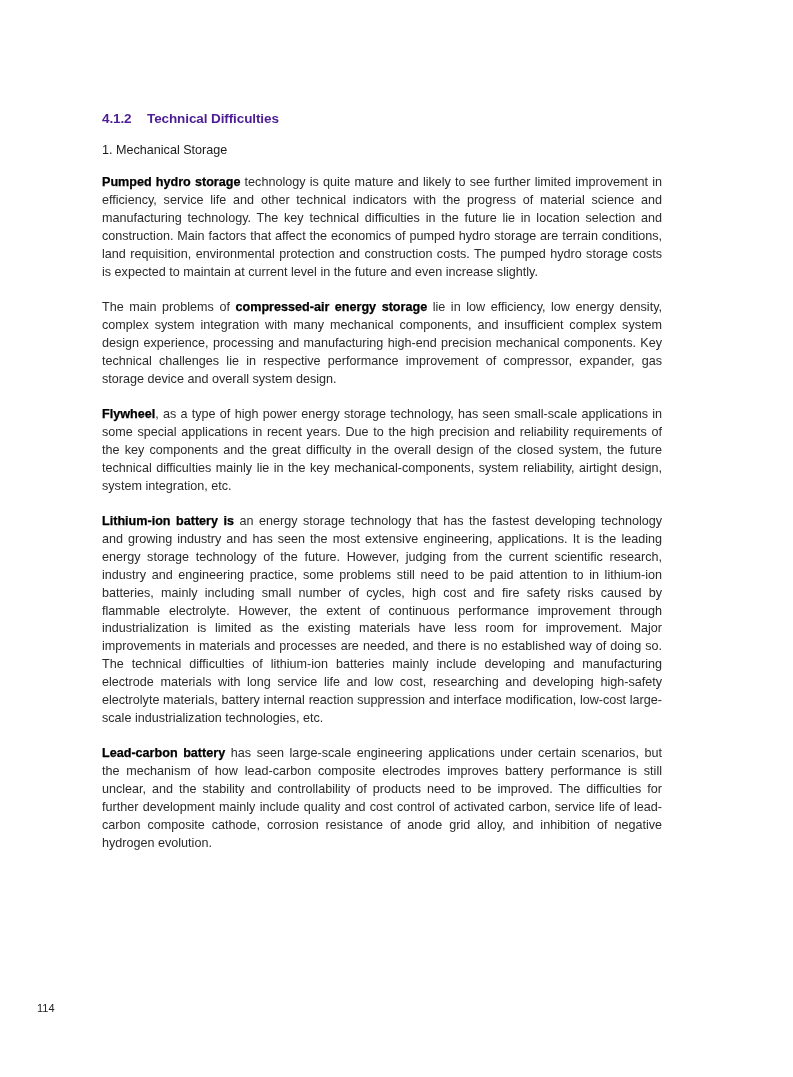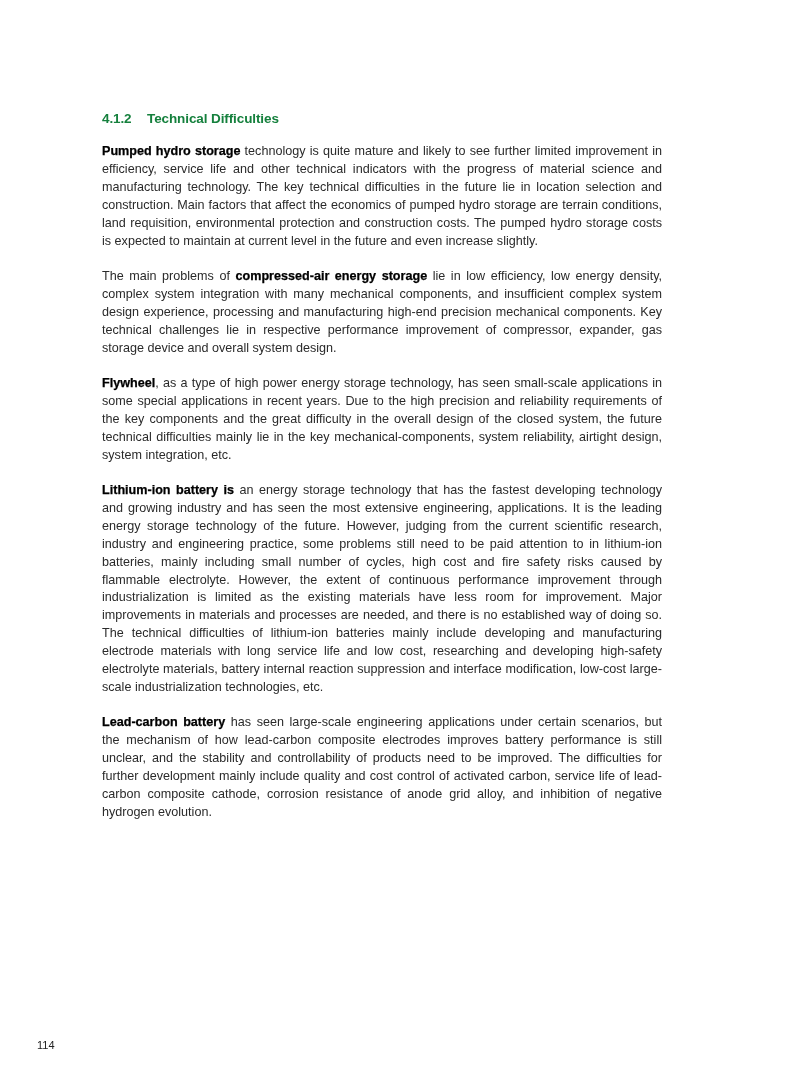--- a/index.html
+++ b/index.html
@@ -1,31 +1,32 @@
 <!DOCTYPE html>
 <html><head>
 <meta charset="utf-8">
 <style>
   html, body { margin: 0; padding: 0; background: #ffffff; }
   body { width: 793px; height: 1077px; position: relative; overflow: hidden;
          font-family: "Liberation Sans", "DejaVu Sans", sans-serif; color: #222222; }
   .page-body { position: absolute; left: 102px; top: 111px; width: 560px; }
-  .section-heading { font-size: 13.5px; font-weight: bold; color: #15803d; margin: 0 0 17px 0; letter-spacing: -0.1px; }
+  .section-heading { font-size: 13.5px; font-weight: bold; color: #4c1d95; margin: 0 0 17px 0; letter-spacing: -0.1px; }
   .section-heading .num { display: inline-block; width: 45px; }
   .sub-heading { font-size: 12.6px; margin: 0 0 17px 0; color: #1a1a1a; }
   p.para { font-size: 12.6px; line-height: 17.9px; margin: 0 0 17.5px 0; text-align: justify; color: #2a2a2a; }
   .term { color: #000000; font-weight: 700; -webkit-text-stroke: 0.25px #000; }
-  .page-number { position: absolute; left: 37px; top: 1039px; font-size: 11px; color: #222; }
+  .page-number { position: absolute; left: 37px; top: 1002px; font-size: 11px; color: #222; }
 </style>
 </head>
 <body>
 
 <div class="page-body">
   <h2 class="section-heading"><span class="num">4.1.2</span><span>Technical Difficulties</span></h2>
 
+  <div class="sub-heading">1. Mechanical Storage</div>
 
   <p class="para"><span class="term">Pumped hydro storage</span><span> technology is quite mature and likely to see further limited improvement in efficiency, service life and other technical indicators with the progress of material science and manufacturing technology. The key technical difficulties in the future lie in location selection and construction. Main factors that affect the economics of pumped hydro storage are terrain conditions, land requisition, environmental protection and construction costs. The pumped hydro storage costs is expected to maintain at current level in the future and even increase slightly.</span></p>
 
   <p class="para"><span>The main problems of </span><span class="term">compressed-air energy storage</span><span> lie in low efficiency, low energy density, complex system integration with many mechanical components, and insufficient complex system design experience, processing and manufacturing high-end precision mechanical components. Key technical challenges lie in respective performance improvement of compressor, expander, gas storage device and overall system design.</span></p>
 
   <p class="para"><span class="term">Flywheel</span><span>, as a type of high power energy storage technology, has seen small-scale applications in some special applications in recent years. Due to the high precision and reliability requirements of the key components and the great difficulty in the overall design of the closed system, the future technical difficulties mainly lie in the key mechanical-components, system reliability, airtight design, system integration, etc.</span></p>
 
 
   <p class="para"><span class="term">Lithium-ion battery is</span><span> an energy storage technology that has the fastest developing technology and growing industry and has seen the most extensive engineering, applications. It is the leading energy storage technology of the future. However, judging from the current scientific research, industry and engineering practice, some problems still need to be paid attention to in lithium-ion batteries, mainly including small number of cycles, high cost and fire safety risks caused by flammable electrolyte. However, the extent of continuous performance improvement through industrialization is limited as the existing materials have less room for improvement. Major improvements in materials and processes are needed, and there is no established way of doing so. The technical difficulties of lithium-ion batteries mainly include developing and manufacturing electrode materials with long service life and low cost, researching and developing high-safety electrolyte materials, battery internal reaction suppression and interface modification, low-cost large-scale industrialization technologies, etc.</span></p>
 

